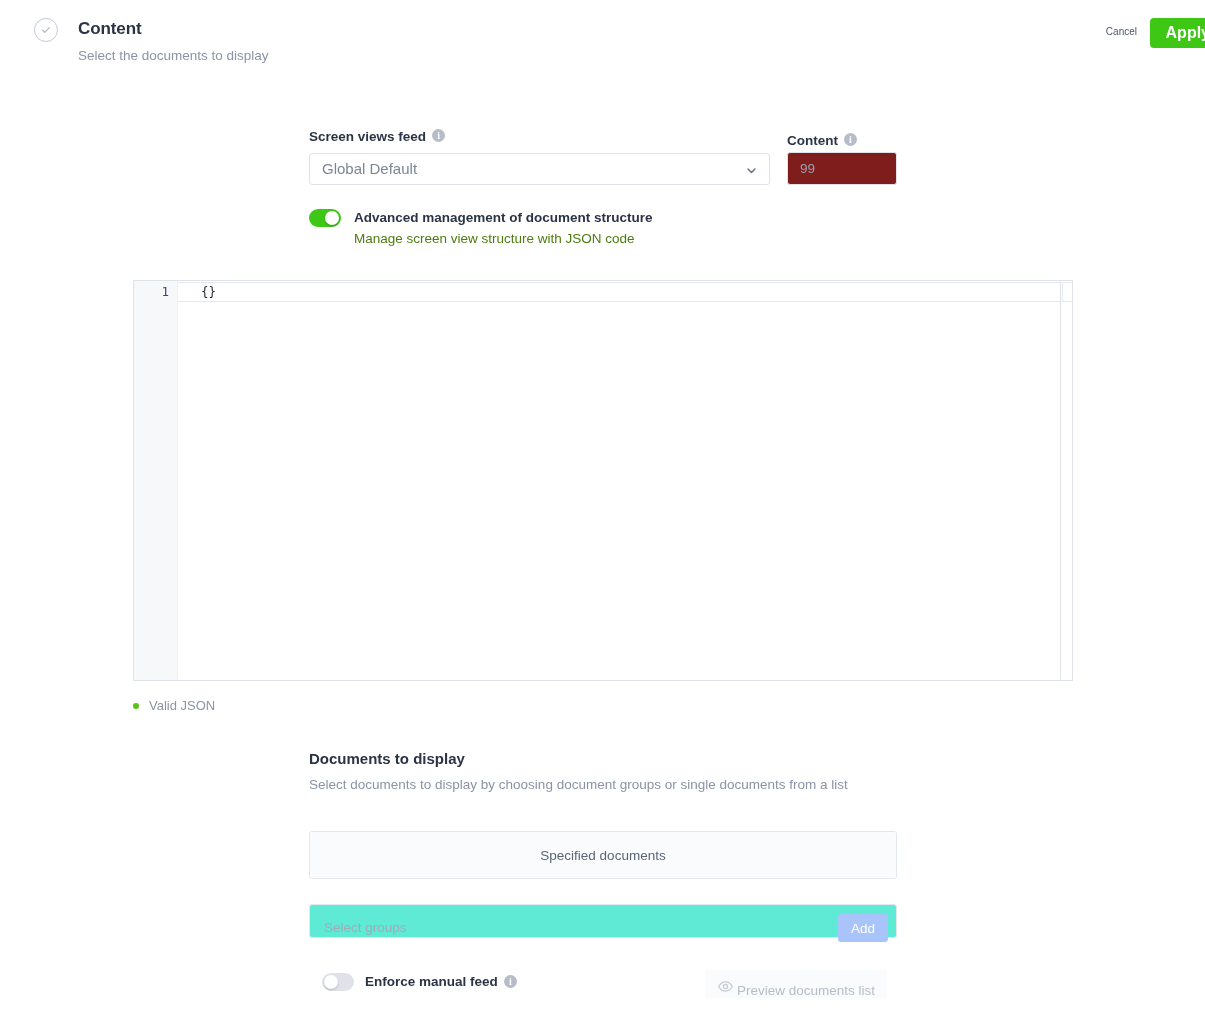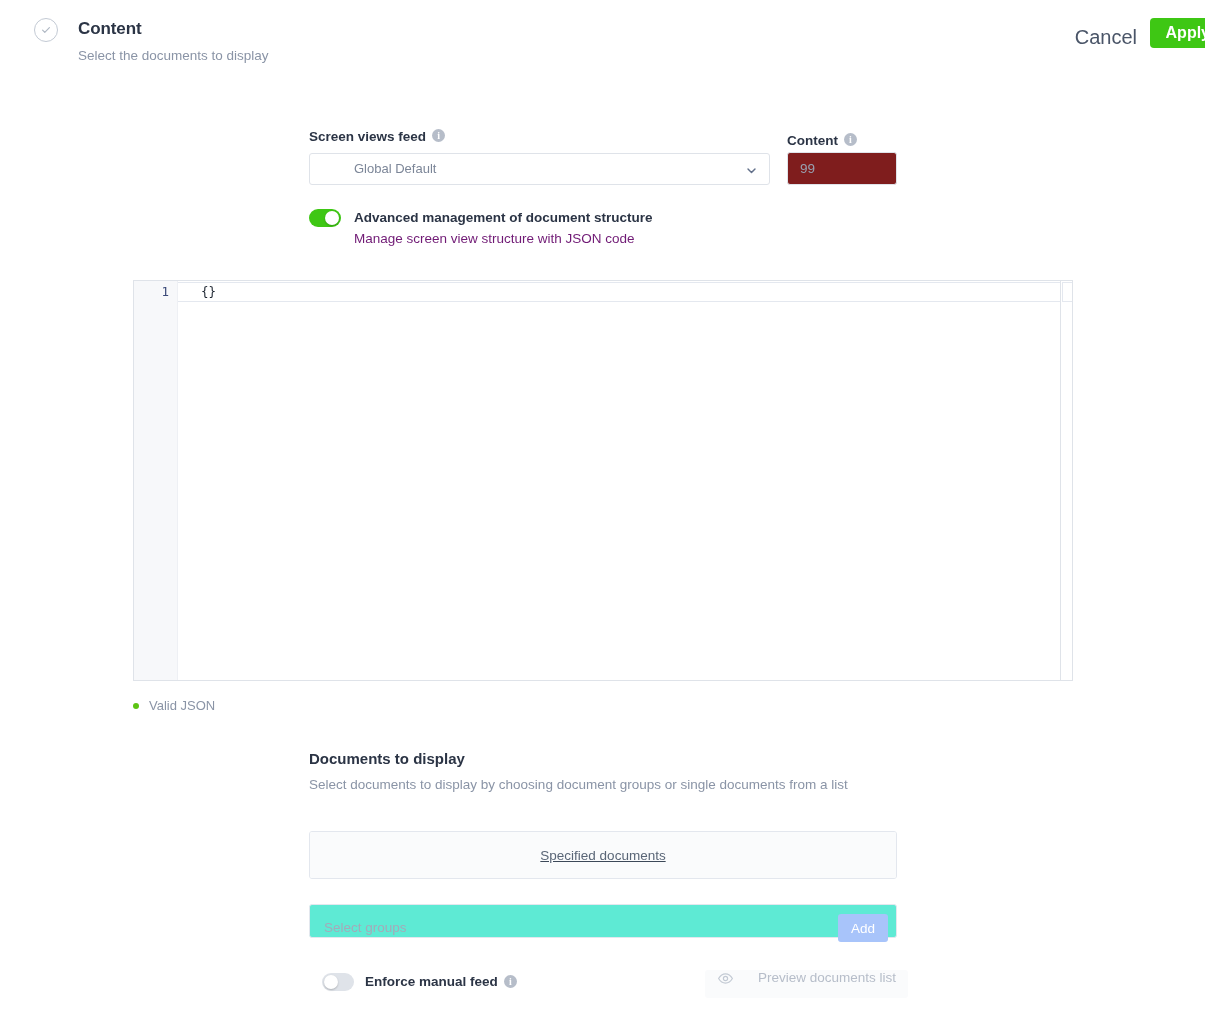--- a/index.html
+++ b/index.html
@@ -30,21 +30,21 @@
     position: absolute; left: 52px; top: 19px;
     font-size: 17px; font-weight: bold; color: #2b3445;
     letter-spacing: -0.1px;
   }
   .header-sub {
     position: absolute; left: 52px; top: 48px;
     font-size: 13.5px; color: #8a94a6;
   }
   .btn-cancel {
     position: absolute; right: 88px; top: 22px;
-    font-size: 20px; color: #4a5568;
+    font-size: 10px; color: #4a5568;
     background: none; border: none; padding: 4px 6px;
     cursor: pointer; font-family: inherit;
   }
   .btn-apply {
     position: absolute; right: 5px; top: 18px;
     background: #3ec714; color: #ffffff;
     font-size: 16px; font-weight: bold;
     border: none; border-radius: 4px;
     padding: 0 16px; height: 30px; line-height: 30px;
     cursor: pointer; font-family: inherit;
@@ -68,21 +68,21 @@
 
   .lbl-feed { position: absolute; left: 309px; top: 127px; }
   .sel-feed {
     position: absolute; left: 309px; top: 153px;
     width: 461px; height: 32px;
     border: 1px solid #dfe3e9; border-radius: 3px;
     background: #ffffff; cursor: pointer;
   }
   .sel-feed .val {
     position: absolute; left: 12px; top: 0; line-height: 30px;
-    font-size: 13px; color: #7c8698; margin-left: 32px;
+    font-size: 15px; color: #7c8698;
   }
   .sel-feed .chev {
     position: absolute; right: 11px; top: 9px;
   }
 
   .lbl-priority { position: absolute; left: 787px; top: 131px; }
   .inp-priority {
     position: absolute; left: 787px; top: 152px;
     width: 110px; height: 33px;
     border: 1px solid #dfe3e9; border-radius: 3px;
@@ -108,21 +108,21 @@
   .toggle.on  .knob { left: 16px; }
   .toggle.off .knob { left: 2px; }
 
   .tgl-adv { position: absolute; left: 309px; top: 209px; }
   .adv-title {
     position: absolute; left: 354px; top: 210px;
     font-size: 13.5px; font-weight: bold; color: #2b3445;
   }
   .adv-sub {
     position: absolute; left: 354px; top: 231px;
-    font-size: 13.5px; color: #701a75;
+    font-size: 13.5px; color: #4d7c0f;
   }
 
   
   .editor {
     position: absolute; left: 133px; top: 280px;
     width: 940px; height: 401px;
     border: 1px solid #dfe3e9;
     background: #ffffff;
     overflow: hidden;
   }
@@ -180,21 +180,21 @@
   }
   .docs-sub {
     position: absolute; left: 309px; top: 777px;
     font-size: 13.5px; color: #8a94a6;
   }
 
   .segmented {
     position: absolute; left: 309px; top: 831px;
     width: 588px; height: 48px;
     border: 1px solid #e3e7ee; border-radius: 3px;
-    display: flex; overflow: hidden; text-decoration: underline;
+    display: flex; overflow: hidden;
   }
   .segmented .seg {
     flex: 1; display: flex; align-items: center; justify-content: center;
     font-size: 13.5px; cursor: pointer;
   }
   .segmented .seg.inactive { background: #fafbfc; color: #5a6677; }
   .segmented .seg.active   { background: #0a64f5; color: #ffffff; }
 
   .groupbox {
     position: absolute; left: 309px; top: 904px;
@@ -219,21 +219,21 @@
   }
 
   .tgl-manual { position: absolute; left: 322px; top: 973px; }
   .manual-label {
     position: absolute; left: 365px; top: 974px;
     font-size: 13.5px; font-weight: bold; color: #2b3445;
   }
   .preview {
     position: absolute; left: 705px; top: 970px;
     height: 28px; padding: 0 12px;
-    display: flex; align-items: flex-start; gap: 24px;
+    display: flex; align-items: flex-end; gap: 3px;
     background: #fafbfc; border: none; border-radius: 3px;
     font-size: 13.5px; color: #b6bdc9;
     cursor: pointer; font-family: inherit;
   }
 </style>
 </head>
 <body>
 
 <div class="header">
   <div class="step-circle">

